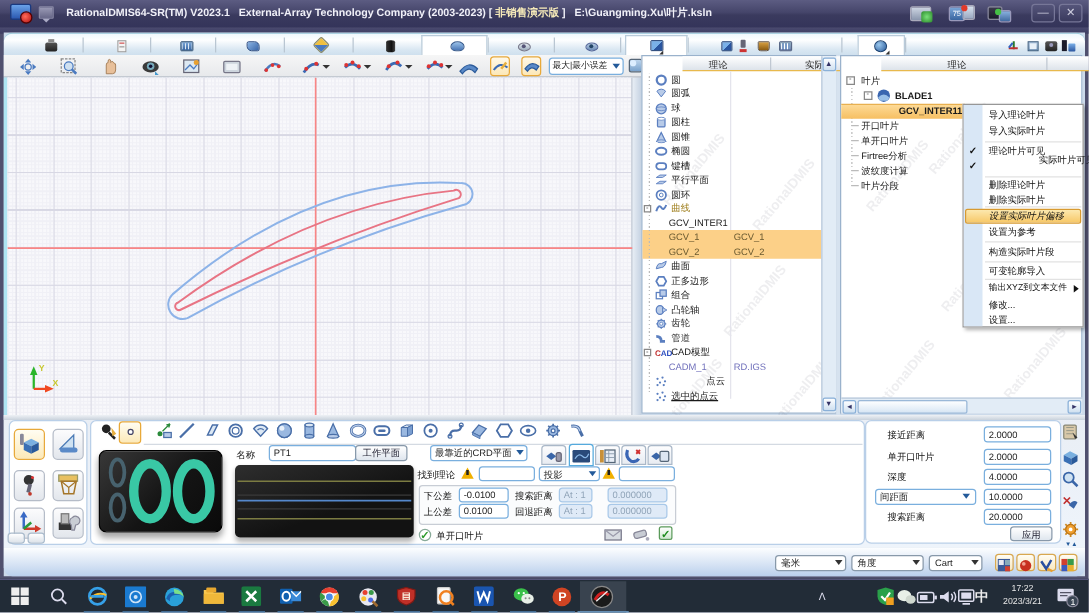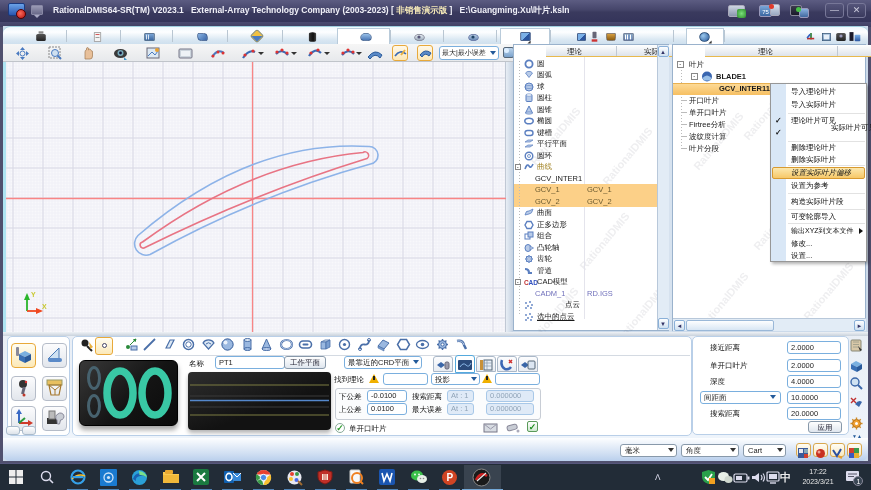--- a/index.html
+++ b/index.html
@@ -593,21 +593,21 @@
       <div class="abs" style="left:483px;top:43.5px;width:2px;height:4px;background:#222;font-size:0;"></div>
       <div class="inp" style="left:492px;top:40.5px;width:45px;height:12px;"></div>
       <div class="abs" style="left:332px;top:56px;width:206px;height:32px;border:1px solid #c8cdd5;border-radius:3px;background:#fbfcfd;"></div>
       <div class="lbl" style="left:336px;top:59.5px;">下公差</div>
       <div class="inp" style="left:364px;top:57.5px;width:40px;height:12px;">-0.0100</div>
       <div class="lbl" style="left:409px;top:59.5px;">搜索距离</div>
       <div class="inpd" style="left:444px;top:57.5px;width:27px;height:12px;">At : 1</div>
       <div class="inpd" style="left:483px;top:57.5px;width:48px;height:12px;">0.000000</div>
       <div class="lbl" style="left:336px;top:73px;">上公差</div>
       <div class="inp" style="left:364px;top:71px;width:40px;height:12px;">0.0100</div>
-      <div class="lbl" style="left:409px;top:73px;">最大误差</div>
+      <div class="lbl" style="left:409px;top:73px;">回退距离</div>
       <div class="inpd" style="left:444px;top:71px;width:27px;height:12px;">At : 1</div>
       <div class="inpd" style="left:483px;top:71px;width:48px;height:12px;">0.000000</div>
       <div class="abs" style="left:332px;top:91px;width:10px;height:10px;background:#fff;border:1px solid #8a9;border-radius:5px;color:#2a9a2a;font-size:9px;line-height:9px;font-weight:bold;text-align:center;">✓</div>
       <div class="lbl" style="left:346px;top:92px;">单开口叶片</div>
       <svg class="abs" style="left:480px;top:89px" width="16" height="13">
         <rect x="1" y="3" width="13" height="8" fill="#d8dce2" stroke="#778"></rect>
         <path d="M1 3 L7.5 8 L14 3" fill="none" stroke="#99a"></path>
       </svg>
       <svg class="abs" style="left:502px;top:89px" width="16" height="13">
         <rect x="2" y="4" width="10" height="5" rx="2" fill="#c8ccd4" stroke="#889" transform="rotate(-15 7 6)"></rect>

